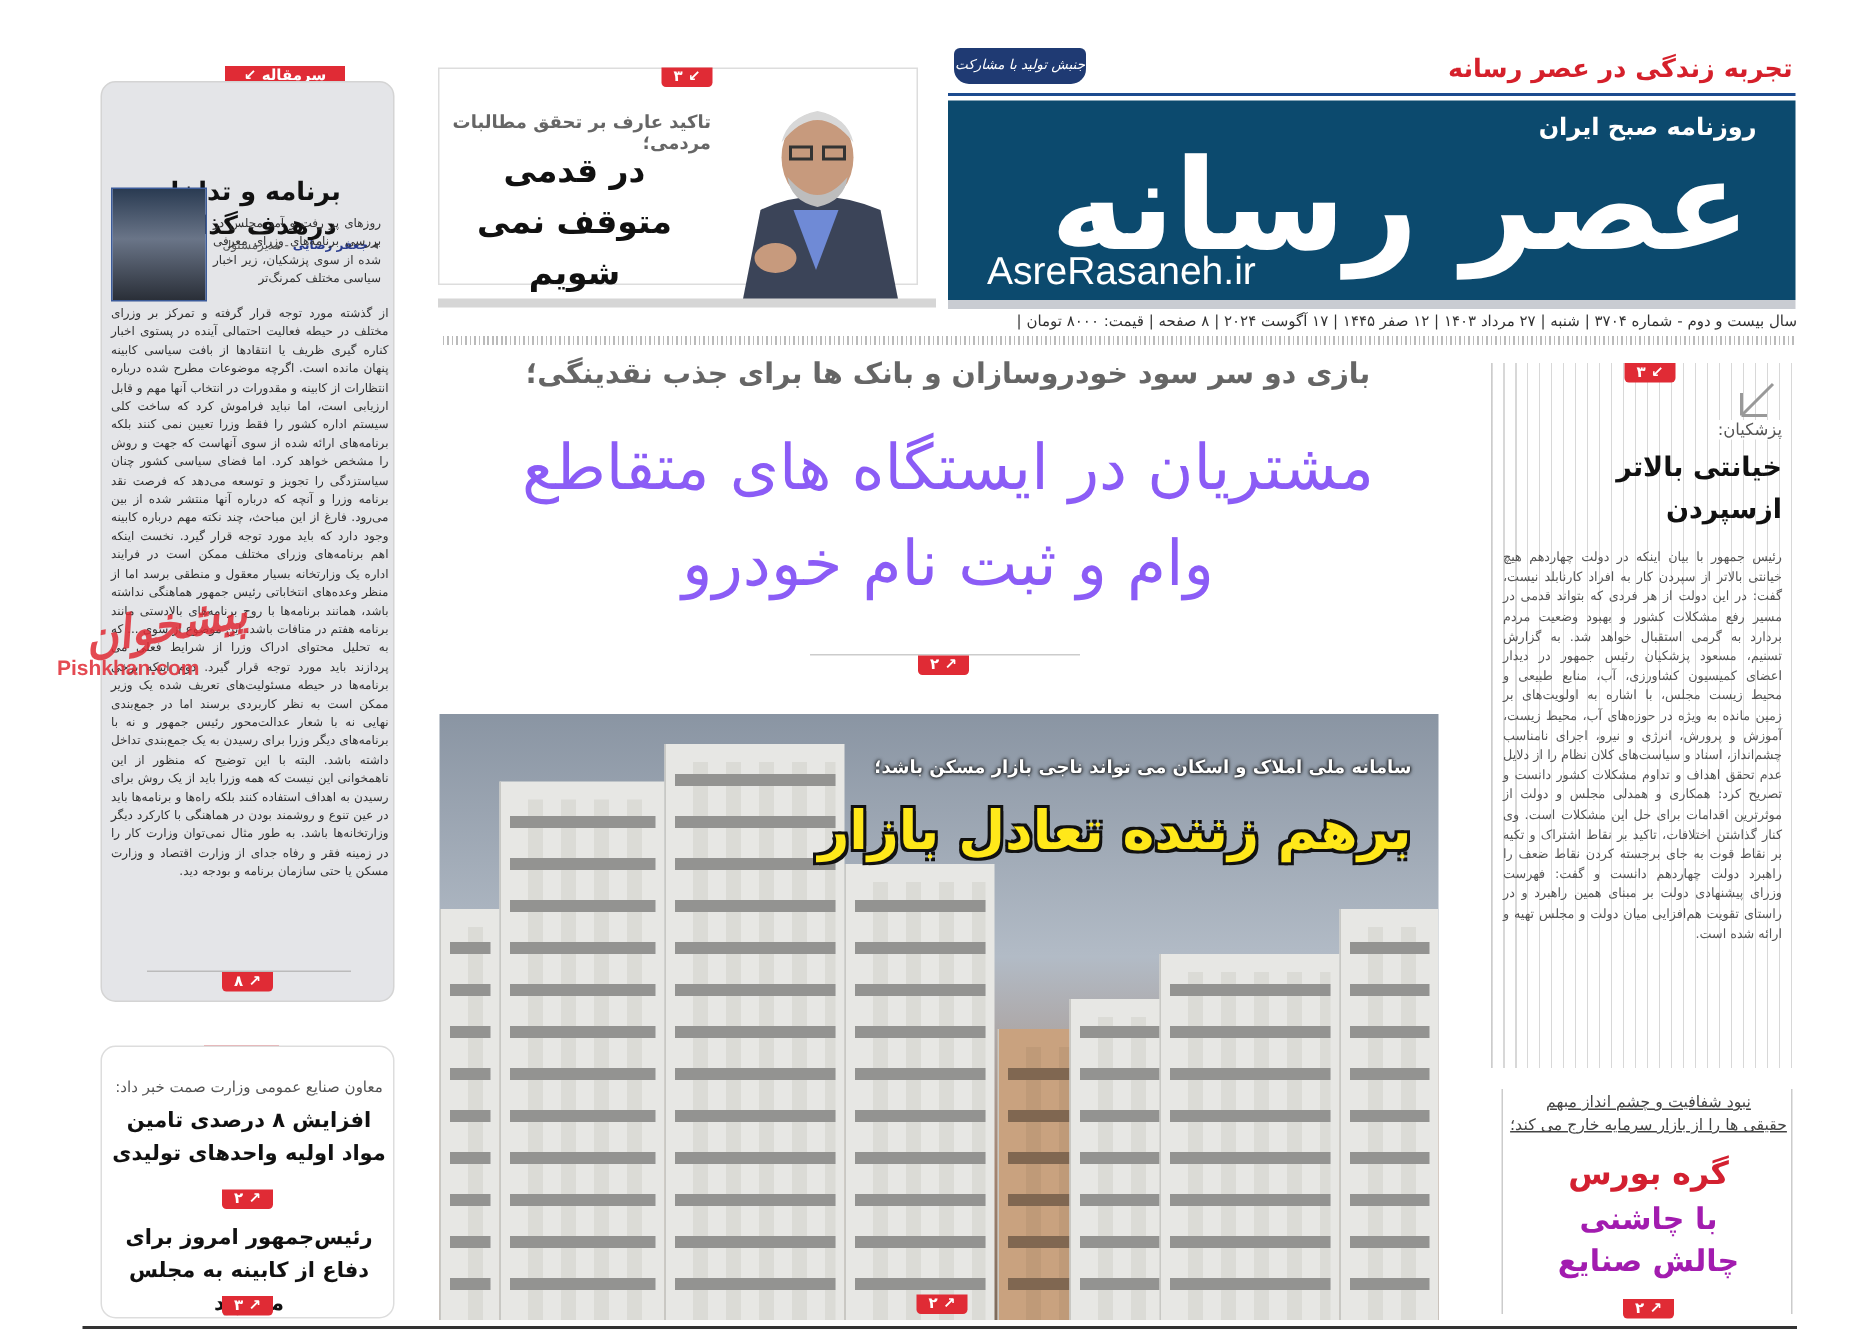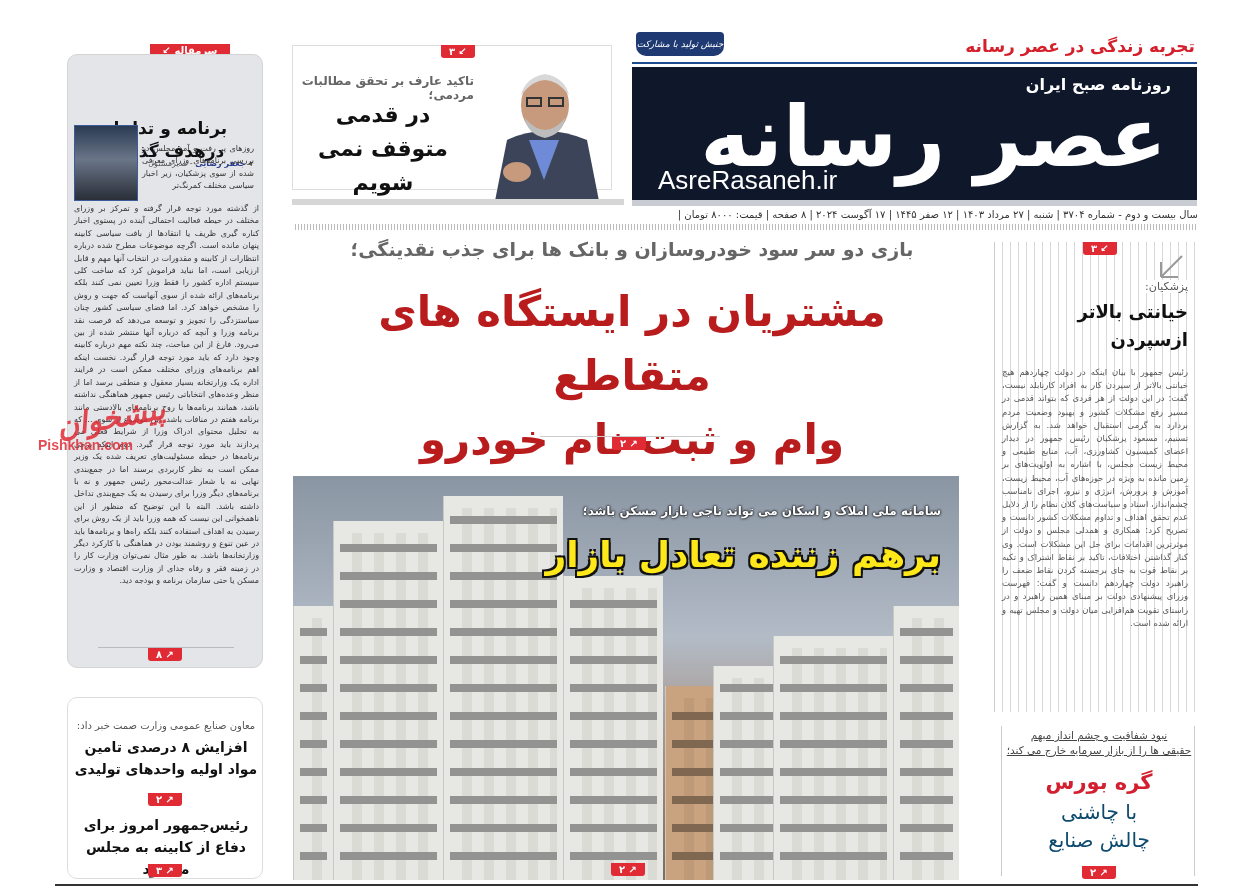--- a/index.html
+++ b/index.html
@@ -4,21 +4,21 @@
 <style>
   * { box-sizing: border-box; margin: 0; padding: 0; }
   body { width: 1250px; height: 892px; background: #ffffff; font-family: "DejaVu Sans", sans-serif; position: relative; overflow: hidden; color: #222; }
   .abs { position: absolute; }
   .rtl { direction: rtl; }
   .tag { position: absolute; background: #e02b35; color: #fff; font-size: 10px; font-weight: bold; text-align: center; height: 13px; line-height: 13px; border-radius: 0 0 3px 3px; }
   
   #slogan { right: 55px; top: 36px; color: #d5202b; font-size: 17px; font-weight: bold; }
   #seal { left: 636px; top: 32px; width: 88px; height: 24px; background: #1f3a73; border-radius: 4px 4px 10px 10px; color: #fff; font-size: 9px; text-align: center; line-height: 24px; font-style: italic; }
   #hr-top { left: 632px; top: 62px; width: 565px; height: 2px; background: #1c4b8f; }
-  #logo-box { left: 632px; top: 67px; width: 565px; height: 133px; background: #0f172a; }
+  #logo-box { left: 632px; top: 67px; width: 565px; height: 133px; background: #0c4a6e; }
   #logo-sub { right: 26px; top: 8px; color: #fff; font-size: 16px; font-weight: bold; }
   #logo-title { right: 30px; top: 20px; color: #fff; font-size: 84px; font-weight: bold; letter-spacing: 4px; line-height: 100px; }
   #logo-url { left: 26px; bottom: 4px; color: #fff; font-size: 26px; font-family: "Liberation Sans", sans-serif; }
   #logo-strip { left: 632px; top: 200px; width: 565px; height: 6px; background: #c9ccd2; }
   #dateline { right: 52px; top: 209px; font-size: 10px; color: #333; white-space: nowrap; }
   .dots { height: 6px; background: repeating-linear-gradient(90deg, #bbb 0 1px, transparent 1px 3px); }
   #dots-main { left: 295px; top: 224px; width: 902px; }
   
   #teaser { left: 292px; top: 45px; width: 320px; height: 145px; border: 1px solid #ddd; background: #fff; }
   #teaser-bar { left: 292px; top: 199px; width: 332px; height: 6px; background: #d6d6d6; }
@@ -33,38 +33,38 @@
   #ed-photo { left: 6px; top: 70px; width: 64px; height: 76px; background: linear-gradient(#2a3b52, #6a7588 45%, #2a2f38); border: 1px solid #3b5b9a; }
   .ed-text { font-size: 8px; line-height: 12.4px; color: #333; text-align: justify; }
   #ed-text1 { right: 8px; top: 88px; width: 112px; }
   #ed-text2 { left: 6px; top: 148px; width: 185px; }
   
   #window { left: 67px; top: 697px; width: 196px; height: 182px; border: 1px solid #ddd; border-radius: 10px; background: #fff; }
   .win-kicker { font-size: 10px; color: #555; text-align: center; width: 196px; left: 0; }
   .win-head { font-size: 14px; font-weight: bold; color: #111; text-align: center; width: 196px; left: 0; line-height: 22px; }
   
   #main-kicker { left: 296px; top: 238px; width: 672px; text-align: center; font-size: 19px; font-weight: bold; color: #666; }
-  #main-head { left: 296px; top: 280px; width: 672px; text-align: center; font-size: 42px; font-weight: bold; color: #b91c1c; line-height: 64px; }
+  #main-head { left: 296px; top: 280px; width: 672px; text-align: center; font-size: 42px; font-weight: normal; color: #8b5cf6; line-height: 64px; }
   
   #photo { left: 293px; top: 476px; width: 666px; height: 404px; background: linear-gradient(#8a95a3, #b2bbc6 40%, #a48571 75%, #7d6b5c); overflow: hidden; }
   .bld { position: absolute; background: #e7e7e4; border-left: 1px solid #c8c8c4; }
   .bld::after { content: ""; position: absolute; inset: 12px 6px 0 6px; background: repeating-linear-gradient(0deg, transparent 0 20px, #555 20px 28px), repeating-linear-gradient(90deg, transparent 0 12px, #e7e7e4 12px 22px); mix-blend-mode: multiply; opacity: .55; }
   #photo-kicker { right: 18px; top: 28px; font-size: 12px; font-weight: bold; color: #fff; text-shadow: 0 0 3px #000, 0 0 2px #000; }
   #photo-head { right: 18px; top: 52px; font-size: 36px; font-weight: bold; color: #ffe81a; line-height: 54px; text-align: right; text-shadow: -2px -2px 0 #111, 2px -2px 0 #111, -2px 2px 0 #111, 2px 2px 0 #111; }
   
   #rc { left: 994px; top: 242px; width: 202px; height: 470px; background: repeating-linear-gradient(90deg, #fff 0 7px, #d8d8d8 7px 8px); border-left: 1px solid #ccc; }
   #rc-arrow { right: 12px; top: 12px; width: 26px; height: 26px; }
   #rc-kicker { right: 8px; top: 38px; font-size: 11px; color: #555; background: #fff; }
   #rc-head { right: 8px; top: 56px; font-size: 18px; font-weight: bold; line-height: 28px; color: #111; text-align: right; }
   #rc-text { right: 8px; top: 124px; width: 186px; font-size: 8.5px; line-height: 13.2px; color: #555; text-align: justify; }
   
   #bourse { left: 1001px; top: 726px; width: 194px; height: 150px; border: 1px solid #ccc; border-top: none; border-bottom: none; }
   #bo-kicker { left: 0; top: 2px; width: 194px; text-align: center; font-size: 10.5px; color: #444; line-height: 15px; text-decoration: underline; }
   #bo-red { left: 0; top: 44px; width: 194px; text-align: center; font-size: 21px; font-weight: bold; color: #d32030; }
-  #bo-black { left: 0; top: 72px; width: 194px; text-align: center; font-size: 20px; font-weight: normal; color: #0c4a6e; line-height: 28px; }
+  #bo-black { left: 0; top: 72px; width: 194px; text-align: center; font-size: 20px; font-weight: bold; color: #a21caf; line-height: 28px; }
   #footer-line { left: 55px; top: 884px; width: 1143px; height: 2px; background: #333; }
   #watermark { left: 38px; top: 400px; color: #e02b35; opacity: .85; }
   #wm-fa { font-size: 30px; font-weight: bold; font-style: italic; transform: rotate(-10deg); display: block; margin-left: 18px; }
   #wm-en { font-size: 14px; font-weight: bold; font-family: "Liberation Sans", sans-serif; }
 </style>
 </head>
 <body>
 
 <div class="abs rtl" id="slogan">تجربه زندگی در عصر رسانه</div>
 <div class="abs rtl" id="seal">جنبش تولید با مشارکت مردم</div>

